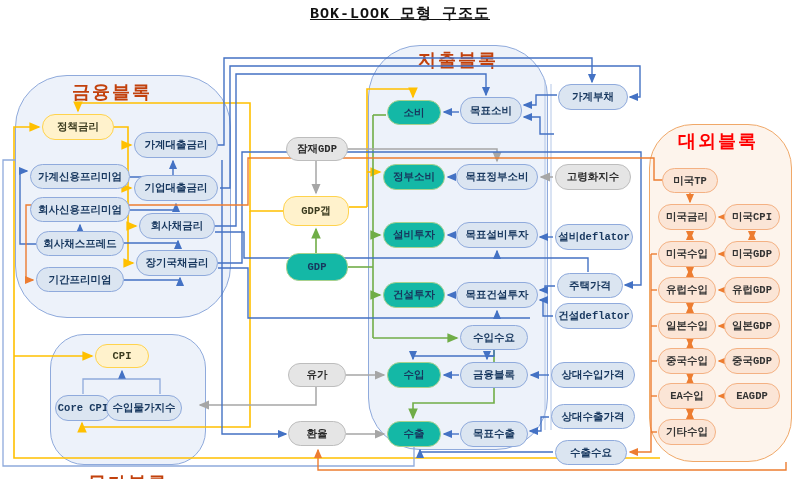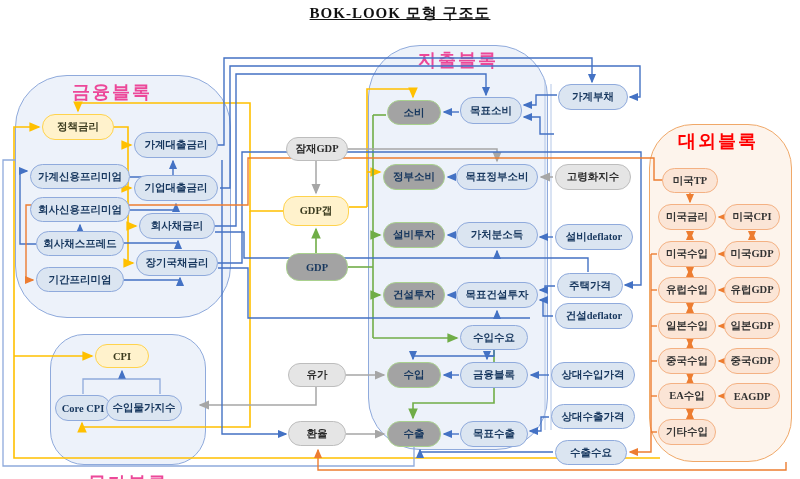--- a/index.html
+++ b/index.html
@@ -1,29 +1,29 @@
 <!DOCTYPE html>
 <html><head>
 <meta charset="utf-8">
 <style>
   html,body{margin:0;padding:0;background:#fff;}
   #canvas{position:relative;width:800px;height:479px;background:#fff;overflow:hidden;
-          font-family:Liberation Serif, serif;}
+          font-family:Liberation Mono, monospace;}
   #main-title{position:absolute;top:4px;left:0;width:800px;text-align:center;
               font-size:15px;font-weight:bold;color:#111;text-decoration:underline;letter-spacing:1px;}
   .block{position:absolute;box-sizing:border-box;}
   .blk-blue{background:#edf2fa;border:1.6px solid #8faadc;}
   .blk-orange{background:#fdf4ec;border:1.6px solid #f0a868;}
-  .blk-title{position:absolute;font-size:18px;font-weight:bold;color:#ec4899;letter-spacing:2px;}
+  .blk-title{position:absolute;font-size:18px;font-weight:bold;color:#c2410c;letter-spacing:2px;}
   .blk-title.red{color:#fe0000;}
   svg#wires{position:absolute;left:0;top:0;pointer-events:none;}
   .node{position:absolute;box-sizing:border-box;border-radius:13px;display:flex;align-items:center;
         justify-content:center;font-size:10.5px;font-weight:bold;white-space:nowrap;z-index:5;}
   .n-blue{background:#dbe5f1;border:1.5px solid #8faadc;color:#17375e;}
-  .n-green{background:#a3a3a3;border:1.5px solid #a9d18e;color:#17375e;}
+  .n-green{background:#14b8a6;border:1.5px solid #a9d18e;color:#17375e;}
   .n-yellow{background:#fff2cc;border:1.5px solid #ffd34d;color:#3b3b1f;}
   .n-gray{background:#e5e5e5;border:1.5px solid #bdbdbd;color:#2b2b2b;}
   .n-orange{background:#fbe5d6;border:1.5px solid #f4b183;color:#333;}
 </style>
 </head>
 <body>
 
 <div id="canvas">
   <div id="main-title">BOK-LOOK 모형 구조도</div>
 
@@ -184,21 +184,21 @@
   <div class="node n-yellow" style="left:283px;top:196px;width:66px;height:30px">GDP갭</div>
   <div class="node n-green" style="left:286px;top:253px;width:62px;height:28px">GDP</div>
   <div class="node n-gray" style="left:288px;top:363px;width:58px;height:24px">유가</div>
   <div class="node n-gray" style="left:288px;top:421px;width:58px;height:25px">환율</div>
 
   <div class="node n-green" style="left:387px;top:100px;width:54px;height:25px">소비</div>
   <div class="node n-blue" style="left:460px;top:97px;width:62px;height:27px">목표소비</div>
   <div class="node n-green" style="left:383px;top:164px;width:62px;height:26px">정부소비</div>
   <div class="node n-blue" style="left:456px;top:164px;width:82px;height:26px">목표정부소비</div>
   <div class="node n-green" style="left:383px;top:222px;width:62px;height:26px">설비투자</div>
-  <div class="node n-blue" style="left:456px;top:222px;width:82px;height:26px">가처분소득</div>
+  <div class="node n-blue" style="left:456px;top:222px;width:82px;height:26px">목표설비투자</div>
   <div class="node n-green" style="left:383px;top:282px;width:62px;height:26px">건설투자</div>
   <div class="node n-blue" style="left:456px;top:282px;width:82px;height:26px">목표건설투자</div>
   <div class="node n-blue" style="left:460px;top:325px;width:68px;height:25px">수입수요</div>
   <div class="node n-green" style="left:387px;top:362px;width:54px;height:26px">수입</div>
   <div class="node n-blue" style="left:460px;top:362px;width:68px;height:26px">금융블록</div>
   <div class="node n-green" style="left:387px;top:421px;width:54px;height:26px">수출</div>
   <div class="node n-blue" style="left:460px;top:421px;width:68px;height:26px">목표수출</div>
 
   <div class="node n-blue" style="left:558px;top:84px;width:70px;height:26px">가계부채</div>
   <div class="node n-gray" style="left:555px;top:164px;width:76px;height:26px">고령화지수</div>

